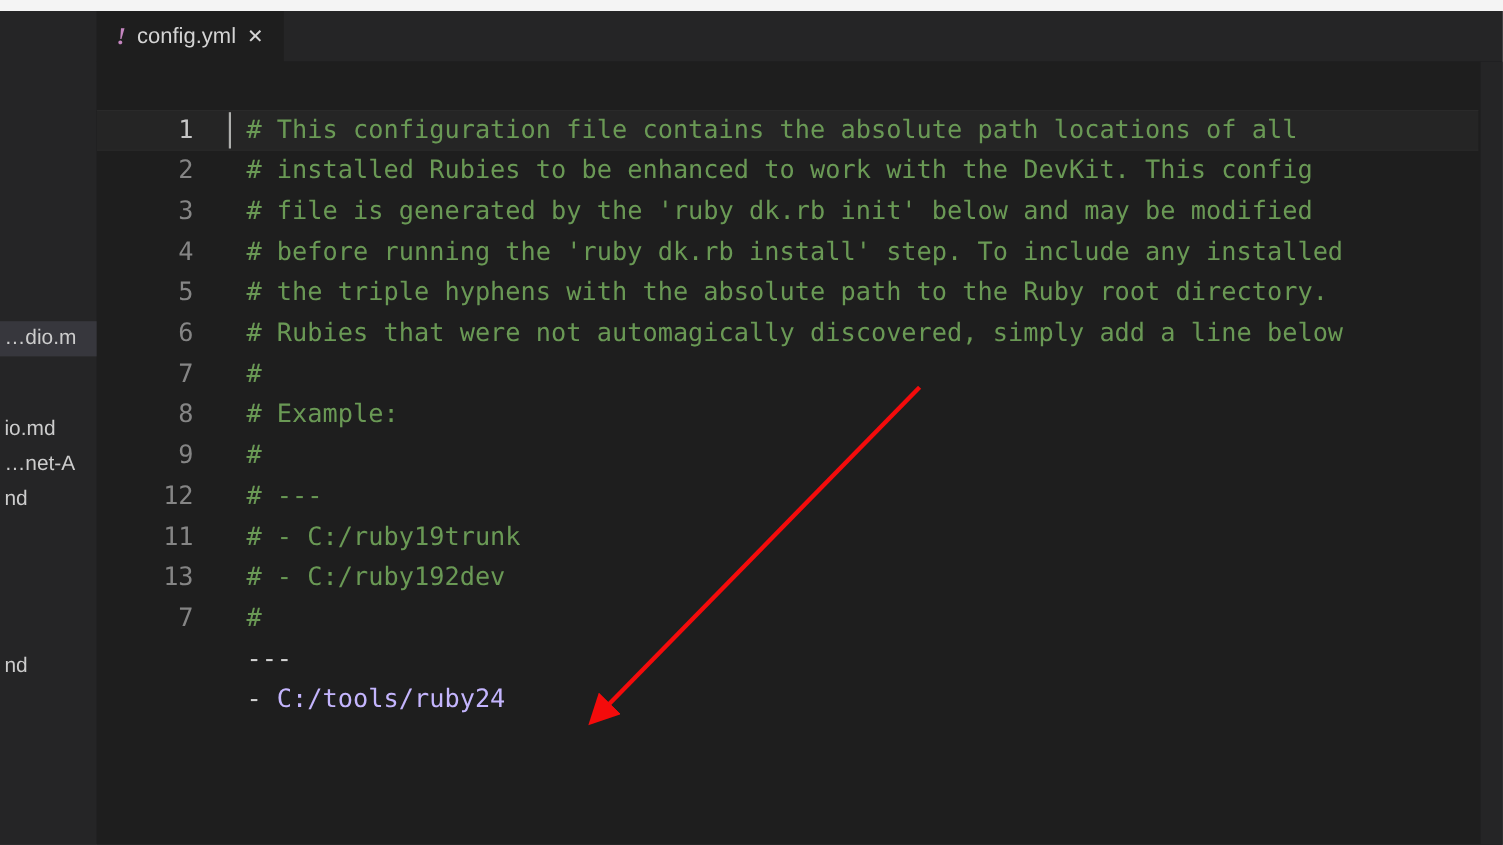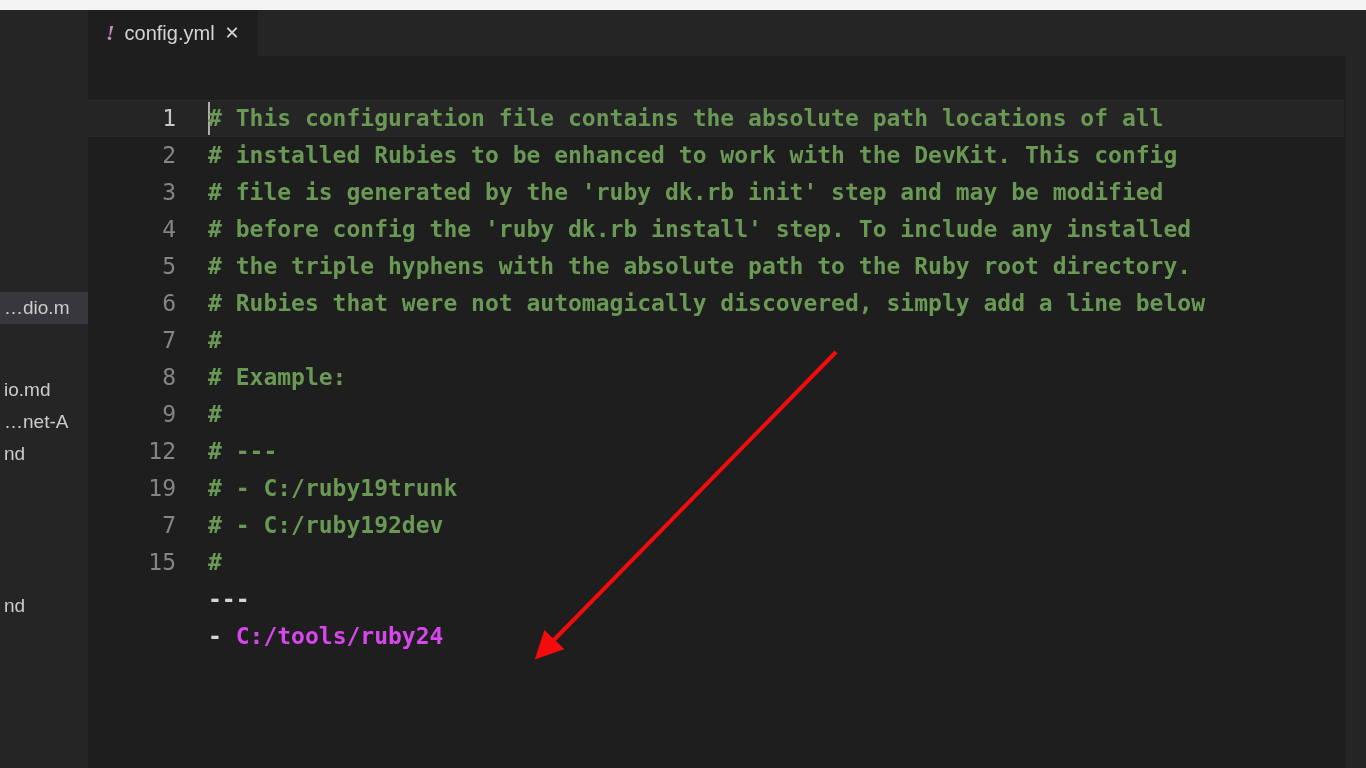--- a/index.html
+++ b/index.html
@@ -28,32 +28,32 @@
 
   
   .editor    { position:absolute; left:88px; top:46px; right:0; bottom:0;
                background:#1e1e1e; }
   .minimap   { position:absolute; right:0; top:0; width:20px; height:100%;
                background:#252526; }
   .gutter    { position:absolute; left:0; top:44px; width:120px; }
   .ln        { height:37px; line-height:37px; text-align:right; color:#858585;
                font-family:Consolas,Menlo,monospace; font-size:23px; padding-right:32px; }
   .ln.active { color:#c6c6c6; }
-  .code      { position:absolute; left:120px; top:44px; right:22px;font-weight:bold; }
+  .code      { position:absolute; left:136px; top:44px; right:22px; }
   .row       { height:37px; line-height:37px; font-family:Consolas,Menlo,monospace;
                font-size:23px; white-space:pre; }
   .currline  { position:absolute; left:0; top:44px; right:22px; height:37px;
                background:rgba(255,255,255,0.03); border-top:1px solid #2a2a2a;
                border-bottom:1px solid #2a2a2a; }
   .cursor    { position:absolute; left:120px; top:46px; width:2px; height:33px;
                background:#aeafad; }
 
   .c-comment { color:#6a9955; }
   .c-punc    { color:#d4d4d4; }
-  .c-string  { color:#d946ef; }
+  .c-string  { color:#c4b5fd; }
 
   
   .arrow     { position:absolute; left:88px; top:46px; pointer-events:none; }
 </style>
 </head>
 <body>
 
 <div class="topstrip"></div>
 
 <div class="chrome">
@@ -85,30 +85,30 @@
       <div class="ln active">1</div>
       <div class="ln">2</div>
       <div class="ln">3</div>
       <div class="ln">4</div>
       <div class="ln">5</div>
       <div class="ln">6</div>
       <div class="ln">7</div>
       <div class="ln">8</div>
       <div class="ln">9</div>
       <div class="ln">12</div>
-      <div class="ln">19</div>
+      <div class="ln">11</div>
+      <div class="ln">13</div>
       <div class="ln">7</div>
-      <div class="ln">15</div>
     </div>
 
     <div class="code">
       <div class="row"><span class="c-comment"># This configuration file contains the absolute path locations of all</span></div>
       <div class="row"><span class="c-comment"># installed Rubies to be enhanced to work with the DevKit. This config</span></div>
-      <div class="row"><span class="c-comment"># file is generated by the 'ruby dk.rb init' step and may be modified</span></div>
-      <div class="row"><span class="c-comment"># before config the 'ruby dk.rb install' step. To include any installed</span></div>
+      <div class="row"><span class="c-comment"># file is generated by the 'ruby dk.rb init' below and may be modified</span></div>
+      <div class="row"><span class="c-comment"># before running the 'ruby dk.rb install' step. To include any installed</span></div>
       <div class="row"><span class="c-comment"># the triple hyphens with the absolute path to the Ruby root directory.</span></div>
       <div class="row"><span class="c-comment"># Rubies that were not automagically discovered, simply add a line below</span></div>
       <div class="row"><span class="c-comment">#</span></div>
       <div class="row"><span class="c-comment"># Example:</span></div>
       <div class="row"><span class="c-comment">#</span></div>
       <div class="row"><span class="c-comment"># ---</span></div>
       <div class="row"><span class="c-comment"># - C:/ruby19trunk</span></div>
       <div class="row"><span class="c-comment"># - C:/ruby192dev</span></div>
       <div class="row"><span class="c-comment">#</span></div>
       <div class="row"><span class="c-punc">---</span></div>

